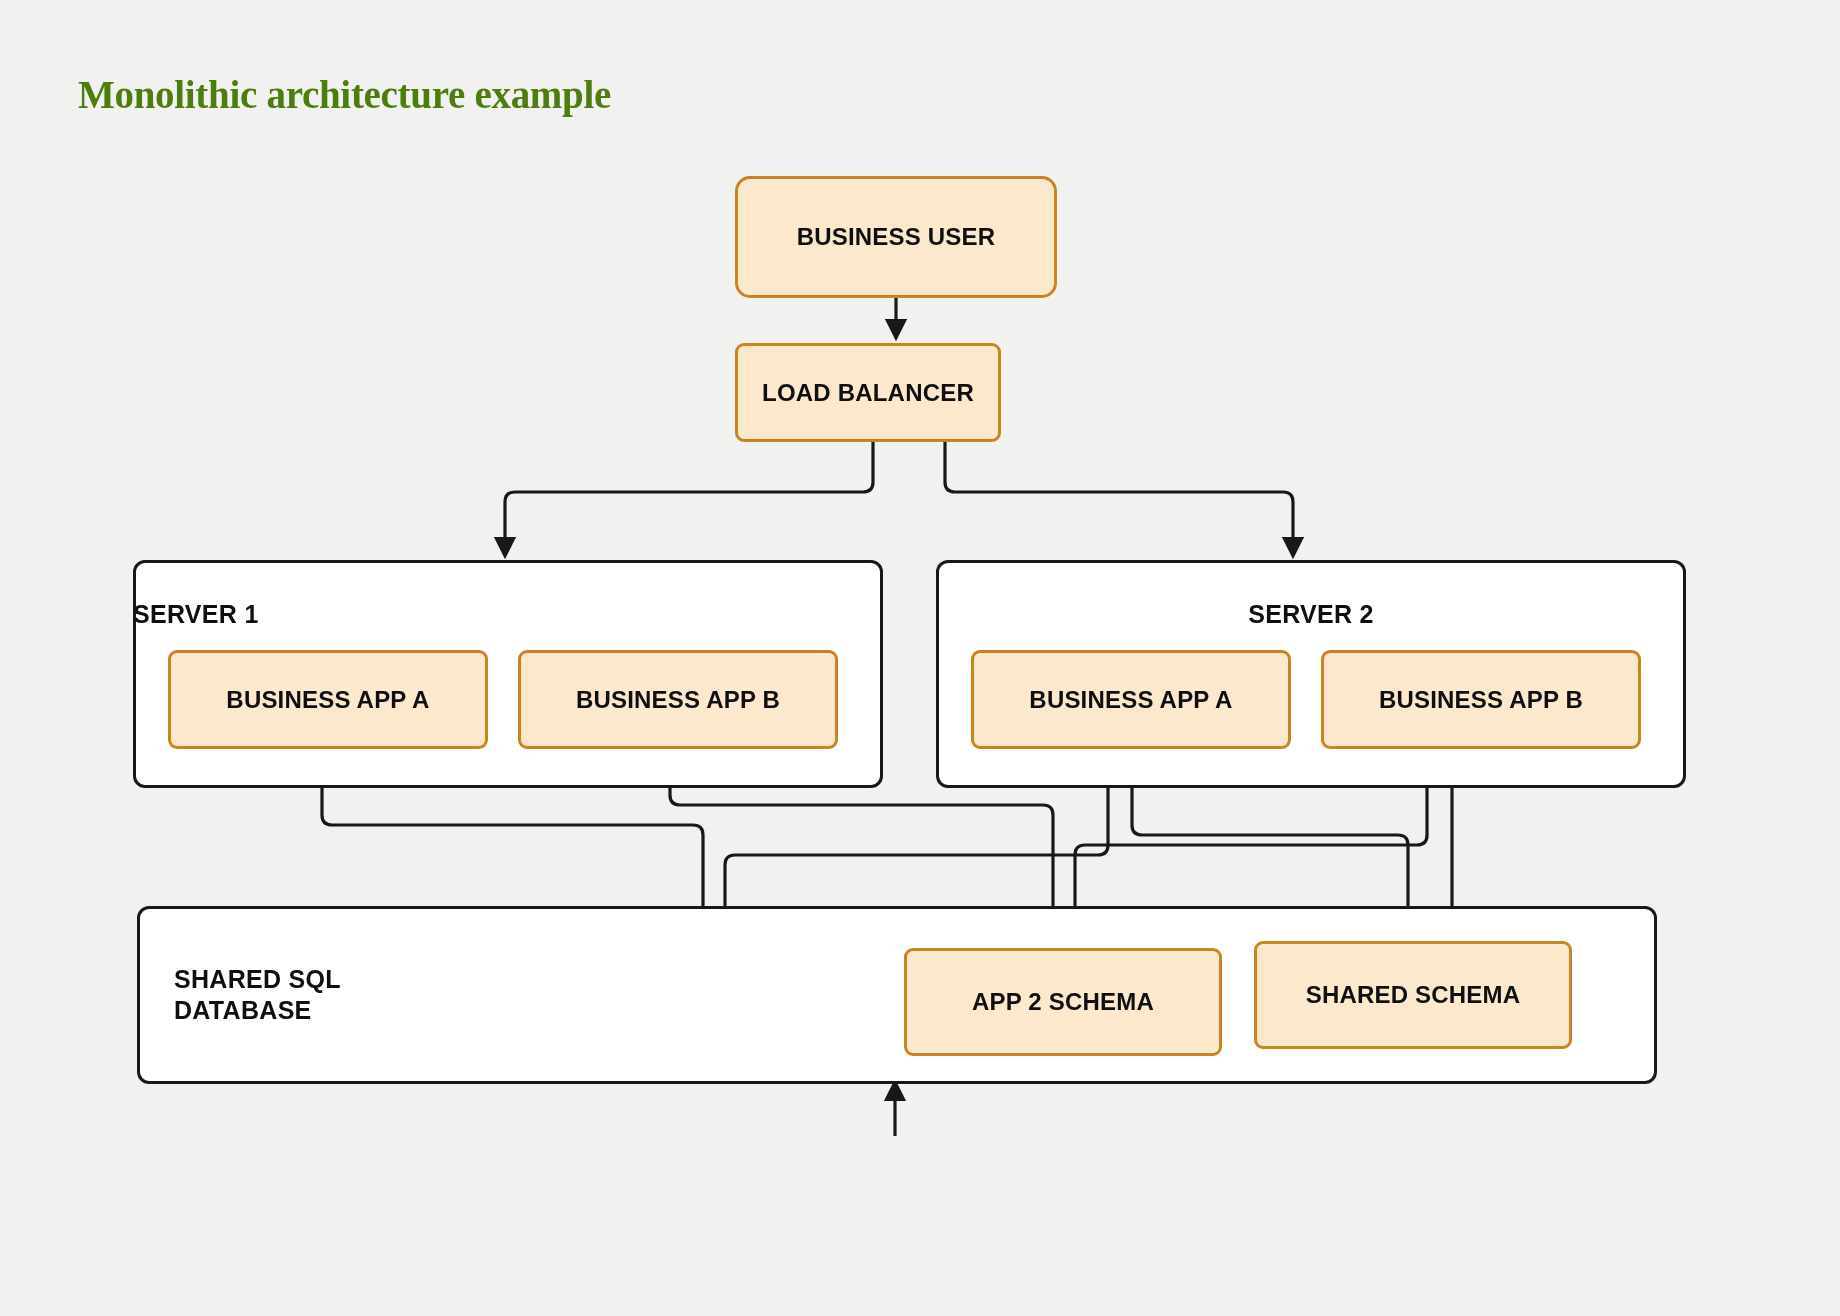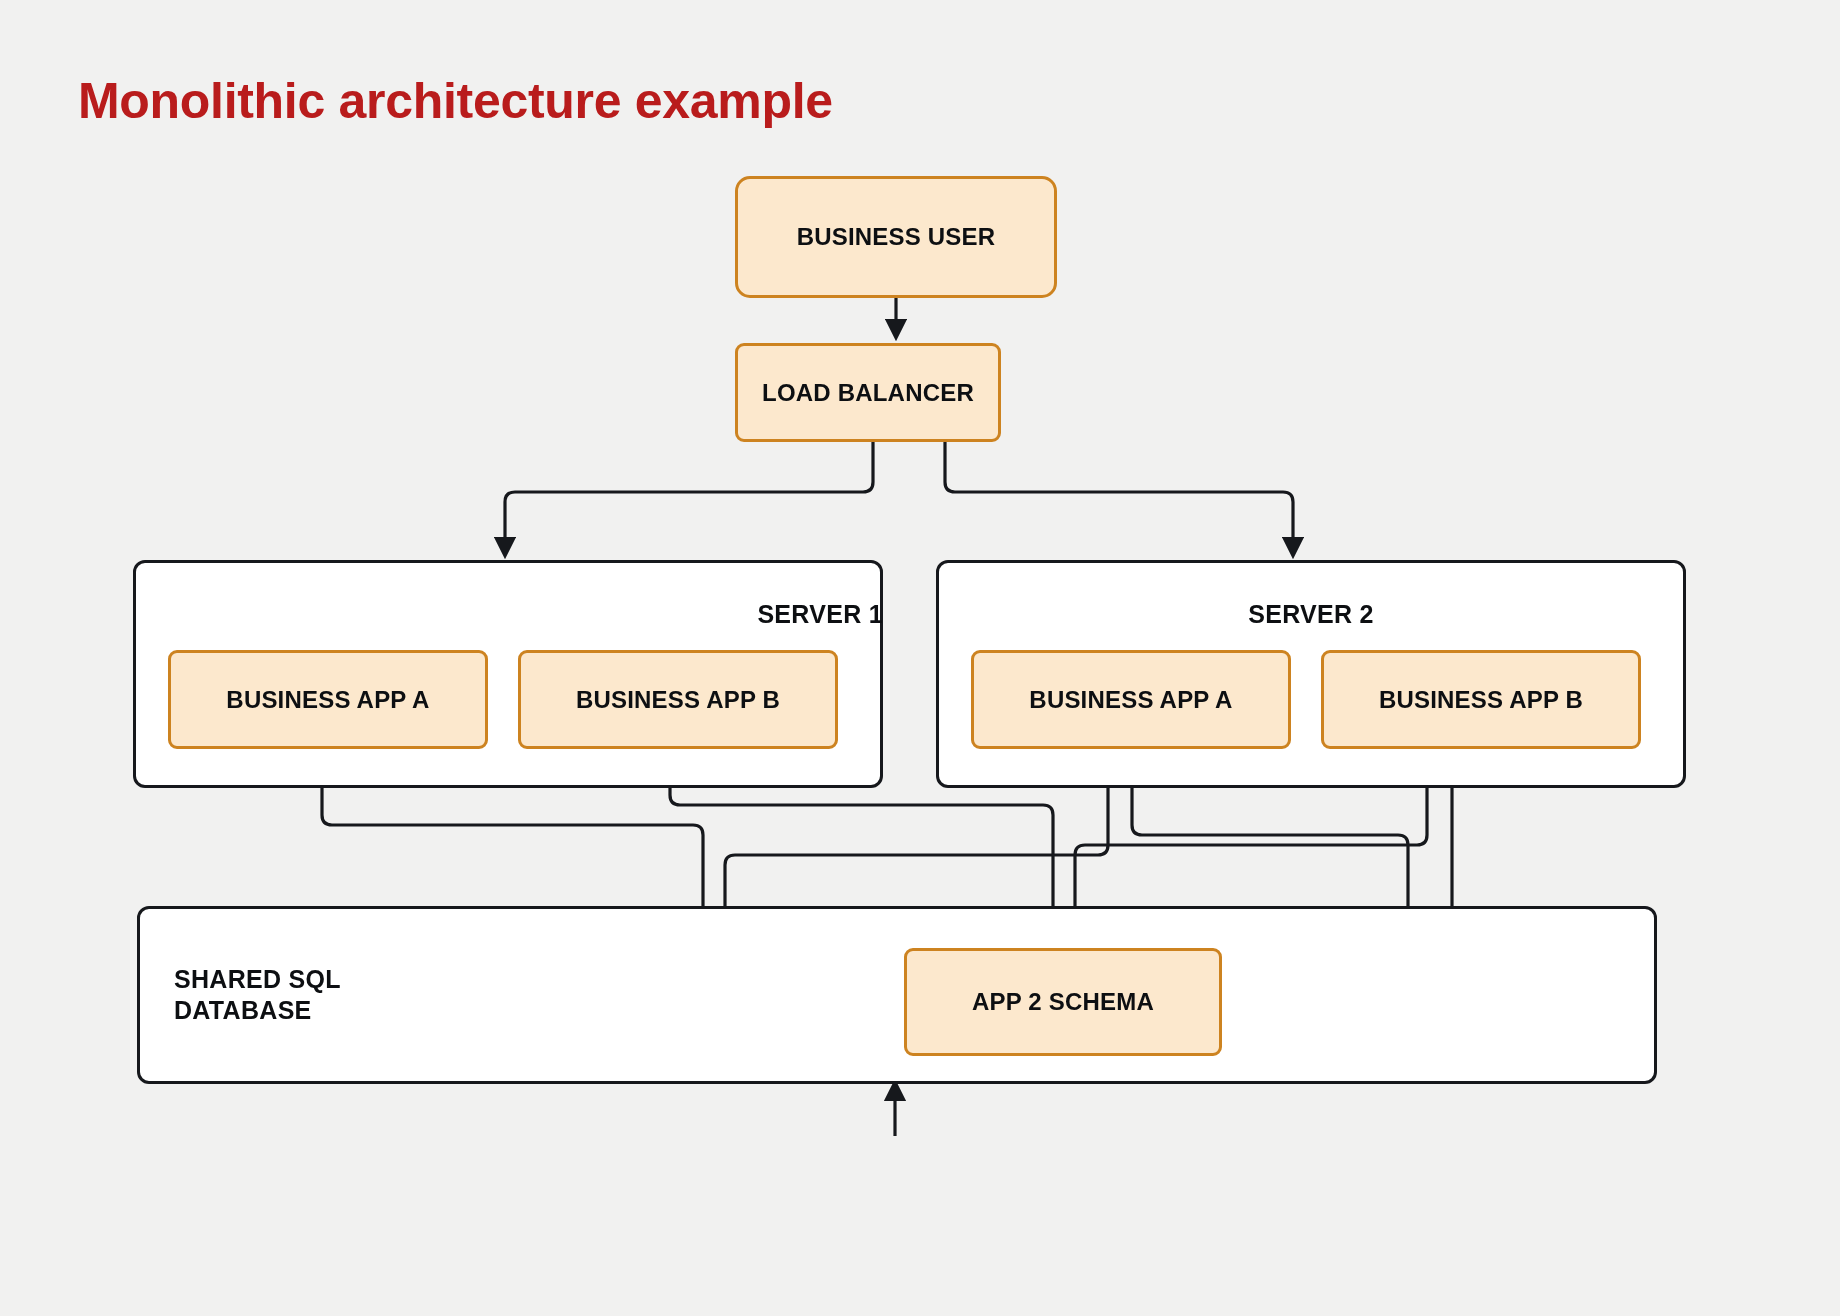--- a/index.html
+++ b/index.html
@@ -16,25 +16,25 @@
   #stage {
     position: relative;
     width: 1840px;
     height: 1316px;
     background: #f1f1f0;
   }
   #diagram-title {
     position: absolute;
     left: 78px;
     top: 72px;
-    font-size: 50px;
+    font-size: 39px;
     font-weight: bold;
-    color: #b91c1c;
+    color: #4d7c0f;
     letter-spacing: -0.3px;
-    font-family: Liberation Sans, sans-serif;
+    font-family: Liberation Serif, serif;
     white-space: nowrap;
   }
   svg#wires {
     position: absolute;
     left: 0;
     top: 0;
     width: 1840px;
     height: 1316px;
   }
   .node {
@@ -110,21 +110,21 @@
   <div class="node node-fill" style="left:735px; top:176px; width:322px; height:122px;border-radius:15px;">
     <span>BUSINESS USER</span>
   </div>
 
   <div class="node node-fill" style="left:735px; top:343px; width:266px; height:99px;">
     <span>LOAD BALANCER</span>
   </div>
 
   <div class="container-box" style="left:133px; top:560px; width:750px; height:228px;">
   </div>
-  <div class="container-label" style="left:133px; top:600px; width:750px; text-align:right;">SERVER 1</div>
+  <div class="container-label" style="left:133px; top:600px; width:750px; text-align:left;">SERVER 1</div>
   <div class="node node-fill" style="left:168px; top:650px; width:320px; height:99px;">
     <span>BUSINESS APP A</span>
   </div>
   <div class="node node-fill" style="left:518px; top:650px; width:320px; height:99px;">
     <span>BUSINESS APP B</span>
   </div>
 
   <div class="container-box" style="left:936px; top:560px; width:750px; height:228px;">
   </div>
   <div class="container-label" style="left:936px; top:600px; width:750px; text-align:center;">SERVER 2</div>
@@ -135,15 +135,18 @@
     <span>BUSINESS APP B</span>
   </div>
 
   <div class="container-box" style="left:137px; top:906px; width:1520px; height:178px;">
   </div>
   <div class="container-label" style="left:174px; top:964px; width:330px; text-align:left; line-height:1.25;">SHARED SQL
 DATABASE</div>
   <div class="node node-fill" style="left:904px; top:948px; width:318px; height:108px;">
     <span>APP 2 SCHEMA</span>
   </div>
+  <div class="node node-fill" style="left:1254px; top:941px; width:318px; height:108px;">
+    <span>SHARED SCHEMA</span>
+  </div>
 
 
 </div>
 
 </body></html>

